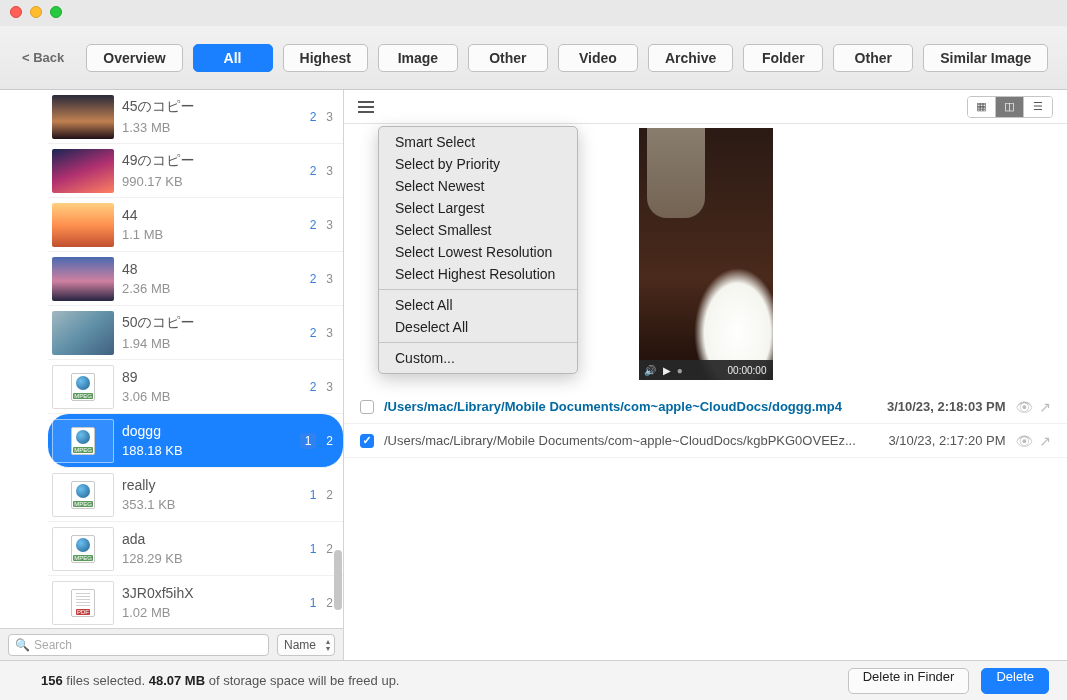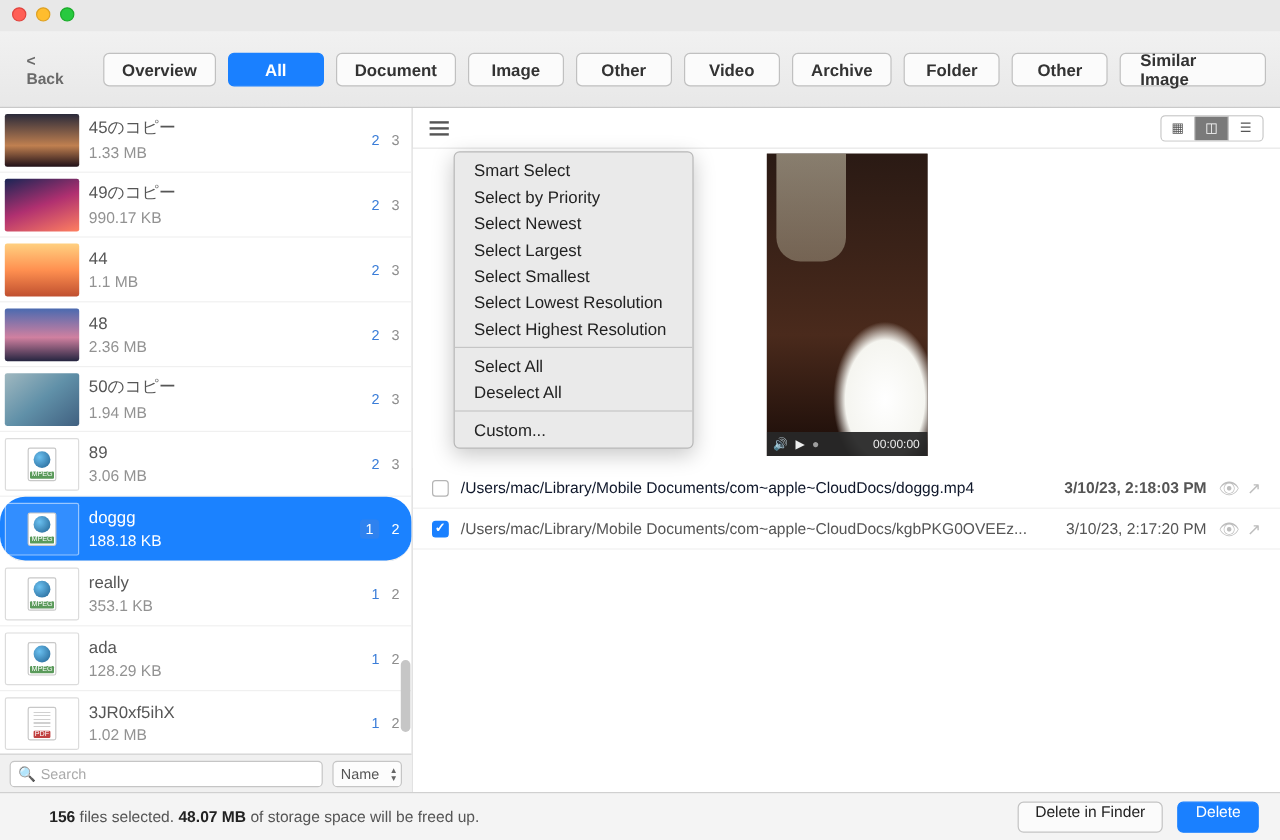--- a/index.html
+++ b/index.html
@@ -18,21 +18,21 @@
 .toolbar { height: 64px; display: flex; align-items: center; padding: 0 12px; gap: 12px; background: linear-gradient(#f1f1f1,#e8e8e8); border-bottom: 1px solid #c9c9c9; font-weight: bold; }
 .back-btn { font-size: 13px; color: #6a6a6a; cursor: pointer; padding: 6px 10px; }
 .seg-group { display: flex; gap: 10px; }
 .seg-btn { height: 28px; min-width: 80px; padding: 0 16px; background: #fbfbfb; border: 1px solid #c0c0c0; border-radius: 5px; font-size: 14px; color: #333; display: flex; align-items: center; justify-content: center; cursor: pointer; }
 .seg-btn.active { background: #1a80ff; border-color: #1a80ff; color: #fff; }
 
 
 .workspace { display: flex; height: 570px; }
 .sidebar { width: 344px; background: #fff; border-right: 1px solid #d3d3d3; display: flex; flex-direction: column; position: relative; }
 .list { flex: 1; overflow: hidden; }
-.row { display: flex; align-items: center; height: 54px; padding: 0 10px 0 4px; border-bottom: 1px solid #f0f0f0; position: relative; }
+.row { display: flex; align-items: center; height: 54px; padding: 0 10px 0 4px; border-bottom: 1px solid #f0f0f0; position: relative; margin-left: 48px; }
 .row .thumb { width: 62px; height: 44px; background: #c7c7c7; border-radius: 2px; margin-right: 8px; display: flex; align-items: center; justify-content: center; font-size: 9px; color: #555; background-size: cover; background-position: center;}
 .row .info { flex: 1; }
 .row .name { font-size: 14px; color: #565656; margin-bottom: 4px; }
 .row .size { font-size: 13px; color: #929292; }
 .row .counts { display: flex; gap: 10px; font-size: 12px; align-items: center; }
 .row .c1 { color: #3a7dd8; }
 .row .c1.badge { background:#2f82ef; color:#fff; padding:1px 5px; border-radius:3px; }
 .row .c2 { color: #8d8d8d; }
 .row.selected { background: #1b82ff; border-radius: 21px; }
 .row.selected .name, .row.selected .size, .row.selected .c2 { color: #fff; }
@@ -58,21 +58,21 @@
 .preview-area { display:flex; justify-content:center; padding:4px 0 10px; background:#fff;}
 .video-preview { width: 134px; height: 252px; background: #3b2c26; position: relative; overflow:hidden;}
 .video-controls { position:absolute; bottom:0; left:0; right:0; height:20px; background:rgba(40,40,40,.95); display:flex; align-items:center; padding:0 6px; gap:6px; color:#eee; font-size:10px;}
 .video-controls .spacer{flex:1;}
 
 .file-rows { }
 .file-row { display:flex; align-items:center; height:34px; padding: 0 16px; border-bottom:1px solid #f1f1f1; gap:10px;}
 .chk { width:14px; height:14px; border:1px solid #b4b4b4; border-radius:3px; background:#fff; display:flex; align-items:center; justify-content:center; cursor:pointer;}
 .chk.checked { background:#1a80ff; border-color:#1a80ff;}
 .chk.checked::after { content:"✓"; color:#fff; font-size:11px; line-height:1; font-weight:bold;}
-.file-row .path { font-size:13px; color:#0f172a; font-weight:400; }
+.file-row .path { font-size:13px; color:#0369a1; font-weight:700; }
 .file-row .date { font-size:13px; color:#555; font-weight:600; }
 .file-row .icons { display:flex; gap:6px; color:#bdbdbd; font-size:14px; }
 .file-row.secondary .path, .file-row.secondary .date { font-weight:400; color:#555; }
 
 
 .dropdown { position: absolute; left: 378px; top: 126px; width: 200px; background: #eaeaea; border: 1px solid #b8b8b8; border-radius: 5px; box-shadow: 0 5px 18px rgba(0,0,0,.22); z-index: 50; padding: 4px 0;}
 .dropdown .ditem { padding: 3px 16px; font-size: 14px; color: #222; cursor: pointer; }
 .dropdown .dsep { height: 1px; background: #c5c5c5; margin: 4px 0; }
 
 
@@ -112,21 +112,21 @@
     <div class="dot y"></div>
     <div class="dot g"></div>
   </div>
 </div>
 
 <div class="toolbar">
   <div class="back-btn">&lt; Back</div>
   <div class="seg-group" id="tabs">
       <div class="seg-btn">Overview</div>
       <div class="seg-btn active">All</div>
-      <div class="seg-btn">Document</div>
+      <div class="seg-btn">Highest</div>
       <div class="seg-btn">Image</div>
       <div class="seg-btn">Other</div>
       <div class="seg-btn">Video</div>
       <div class="seg-btn">Archive</div>
       <div class="seg-btn">Folder</div>
       <div class="seg-btn">Other</div>
       <div class="seg-btn">Similar Image</div>
     </div>
 </div>
 

